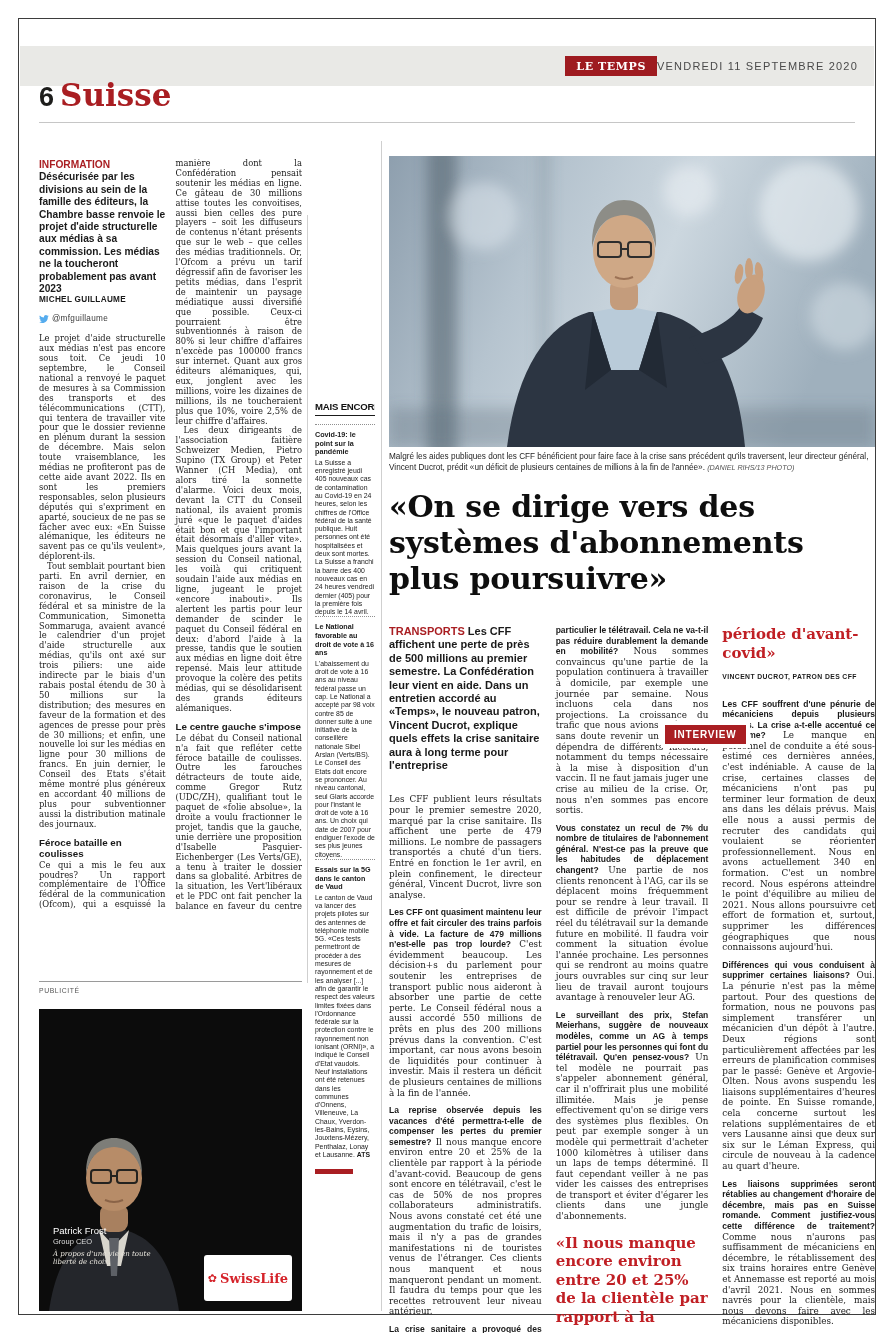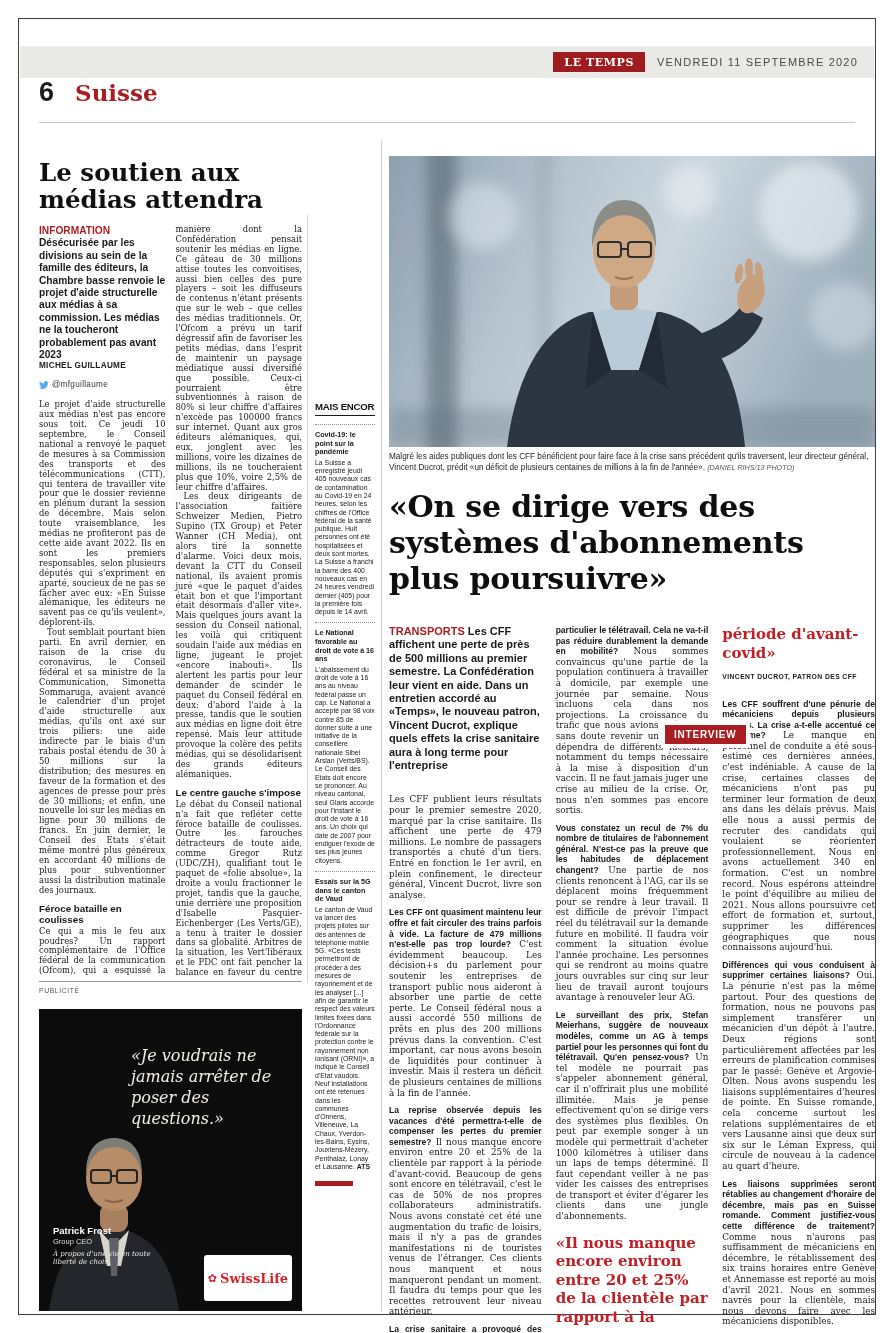--- a/index.html
+++ b/index.html
@@ -1,30 +1,30 @@
 <!DOCTYPE html>
 <html lang="fr"><head>
 <meta charset="utf-8">
 <style>
   html,body{margin:0;padding:0;background:#ffffff;}
   .page{position:relative;width:894px;height:1333px;background:#fff;overflow:hidden;
         font-family:"Liberation Sans",sans-serif;color:#1a1a1a;}
   .inner{position:absolute;left:18px;top:18px;width:856px;height:1295px;border:1px solid #3d3d3d;}
 
   
-  .topbar{position:absolute;left:1px;right:1px;top:27px;height:32px;background:#e9e9e6;
+  .topbar{position:absolute;left:1px;right:1px;top:27px;height:40px;background:#e9e9e6;
           display:flex;align-items:center;justify-content:flex-end;padding-right:16px;box-sizing:border-box;}
   .brand-box{background:#9e1b20;color:#fff;font-family:"DejaVu Serif","Liberation Serif",serif;
              font-weight:bold;font-size:11px;letter-spacing:.6px;padding:4px 11px 3px;}
-  .issue-date{font-size:11px;color:#4a4a4a;letter-spacing:1.2px;margin-left:12px;}
+  .issue-date{font-size:11px;color:#4a4a4a;letter-spacing:1.2px;}
 
   
   .section-head{position:absolute;left:20px;top:58px;}
   .pagenum{font-size:27px;font-weight:bold;color:#1d1d1b;}
-  .secname{font-family:"DejaVu Serif","Liberation Serif",serif;font-size:23px;font-weight:bold;color:#a91e22;margin-left:21px;}
+  .secname{font-family:"DejaVu Serif","Liberation Serif",serif;font-size:31px;font-weight:bold;color:#a91e22;margin-left:6px;}
   .head-rule{position:absolute;left:20px;right:20px;top:103px;border-top:1px solid #c6c6c6;}
 
   .vr{position:absolute;width:1px;background:#cfcfcf;}
   .vr1{left:288px;top:196px;height:768px;}
   .vr2{left:362px;top:122px;height:1170px;}
 
   
   .media{position:absolute;left:20px;top:140px;width:263px;}
   .media h1{font-family:"DejaVu Serif","Liberation Serif",serif;font-size:24.5px;line-height:27px;
             font-weight:bold;color:#101010;margin:0 0 12px;}
@@ -43,34 +43,34 @@
   .ma-cols h3{font-family:"Liberation Sans",sans-serif;font-size:9.8px;line-height:11px;margin:7px 0 2px;text-align:left;}
 
   
   .adsep{position:absolute;left:20px;width:263px;top:962px;border-top:1px solid #9a9a9a;}
   .publabel{position:absolute;left:20px;top:968px;font-size:6.8px;letter-spacing:.6px;color:#555;}
   .ad{position:absolute;left:20px;top:990px;width:263px;height:302px;background:#0c0c0c;overflow:hidden;}
   .ad-quote{position:absolute;left:92px;top:36px;width:152px;color:#f3efe6;
             font-family:"DejaVu Serif","Liberation Serif",serif;font-style:italic;font-size:16px;line-height:21px;}
   .ad-man{position:absolute;left:0;bottom:0;}
   .ad-person{position:absolute;left:14px;bottom:44px;color:#fff;z-index:2;}
-  .ad-name{font-size:9.5px;font-weight:bold;}
+  .ad-name{font-size:9.5px;font-weight:normal;}
   .ad-role{font-size:7.5px;margin-top:1px;color:#dedede;}
   .ad-tagline{font-family:"DejaVu Serif","Liberation Serif",serif;font-style:italic;font-size:7px;
               line-height:8.6px;margin-top:4px;width:110px;color:#e9e6de;}
   .ad-logo{position:absolute;right:10px;bottom:10px;background:#fff;border-radius:3px;width:88px;height:46px;
            display:flex;align-items:center;justify-content:center;gap:3px;}
   .ad-logo .flower{color:#d5232a;font-size:11px;}
   .ad-logo .brandtxt{color:#d5232a;font-family:"DejaVu Serif","Liberation Serif",serif;font-weight:bold;font-size:13px;}
 
   
   .me{position:absolute;left:296px;top:382px;width:60px;overflow:hidden;height:790px;}
   .me-head{font-size:9.6px;font-weight:bold;letter-spacing:-.2px;white-space:nowrap;color:#111;
            border-bottom:1px solid #1a1a1a;padding-bottom:3px;margin-bottom:8px;}
-  .me-item{border-top:1px dotted #8f8f8f;padding-top:6px;margin-top:6px;}
+  .me-item{border-top:1px dotted #8f8f8f;padding-top:6px;}
   .me-item:first-of-type{border-top:none;padding-top:0;margin-top:0;}
   .me-title{font-size:7.2px;font-weight:bold;line-height:8.6px;margin-bottom:2px;}
   .me-text{font-size:6.9px;line-height:8.3px;}
   .me-src{font-weight:bold;}
   .me-end{width:38px;height:5px;background:#a91e22;margin-top:10px;}
 
   
   .right{position:absolute;left:370px;top:137px;width:486px;}
   .photo{position:relative;width:486px;height:291px;overflow:hidden;background:#a8b7c2;}
   .caption{margin-top:4px;font-size:8.2px;line-height:11px;color:#1e1e1e;}
@@ -108,21 +108,20 @@
 
     <div class="section-head">
       <span class="pagenum">6</span><span class="secname">Suisse</span>
     </div>
     <div class="head-rule"></div>
 
     <div class="vr vr1"></div>
     <div class="vr vr2"></div>
 
     <div class="media">
-      <h1>Le soutien aux médias attendra</h1>
       <div class="ma-cols">
         <p class="lead nin"><span class="kicker">INFORMATION</span> <span>Désécurisée par les divisions au sein de la famille des éditeurs, la Chambre basse renvoie le projet d'aide structurelle aux médias à sa commission. Les médias ne la toucheront probablement pas avant 2023</span></p>
         <div class="byline">
           <div>MICHEL GUILLAUME</div>
           <div class="tw">
             <svg viewBox="0 0 24 20" fill="#55acee">
                 <path d="M24 2.4c-.9.4-1.8.7-2.8.8 1-.6 1.8-1.6 2.2-2.7-1 .6-2 1-3.1 1.2C19.4.7 18.1 0 16.7 0c-2.7 0-4.9 2.2-4.9 4.9 0 .4 0 .8.1 1.1C7.7 5.8 4.1 3.9 1.7 1-.2 4 .9 6.5 2.9 7.9c-.8 0-1.6-.2-2.2-.6v.1c0 2.4 1.7 4.4 3.9 4.8-.4.1-.8.2-1.3.2-.3 0-.6 0-.9-.1.6 2 2.4 3.4 4.6 3.4-1.7 1.3-3.8 2.1-6.1 2.1H0c2.2 1.4 4.8 2.2 7.5 2.2 9.1 0 14-7.5 14-14v-.6c1-.7 1.8-1.6 2.5-2.6z"></path>
               </svg>
             <span>@mfguillaume</span>
           </div>
@@ -134,21 +133,20 @@
         <p>Les deux dirigeants de l'association faitière Schweizer Medien, Pietro Supino (TX Group) et Peter Wanner (CH Media), ont alors tiré la sonnette d'alarme. Voici deux mois, devant la CTT du Conseil national, ils avaient promis juré «que le paquet d'aides était bon et que l'important était désormais d'aller vite». Mais quelques jours avant la session du Conseil national, les voilà qui critiquent soudain l'aide aux médias en ligne, jugeant le projet «encore inabouti». Ils alertent les partis pour leur demander de scinder le paquet du Conseil fédéral en deux: d'abord l'aide à la presse, tandis que le soutien aux médias en ligne doit être repensé. Mais leur attitude provoque la colère des petits médias, qui se désolidarisent des grands éditeurs alémaniques.</p>
         <h3>Le centre gauche s'impose</h3>
         <p class="nin">Le débat du Conseil national n'a fait que refléter cette féroce bataille de coulisses. Outre les farouches détracteurs de toute aide, comme Gregor Rutz (UDC/ZH), qualifiant tout le paquet de «folie absolue», la droite a voulu fractionner le projet, tandis que la gauche, unie derrière une proposition d'Isabelle Pasquier-Eichenberger (Les Verts/GE), a tenu à traiter le dossier dans sa globalité. Arbitres de la situation, les Vert'libéraux et le PDC ont fait pencher la balance en faveur du centre gauche. Martin Candinas (PDC/GR) en a appelé à la sportivité des grands éditeurs. «Vous allez tout de même toucher la moitié de ces 30 millions.»</p>
 
       </div>
     </div>
 
     <div class="adsep"></div>
     <div class="publabel">PUBLICITÉ</div>
     <div class="ad">
-      <div class="ad-quote">«Je voudrais ne jamais arrêter de poser des questions.»</div>
       <svg class="ad-man" width="150" height="185" viewBox="0 0 150 185">
         <path d="M10,185 C18,128 42,106 75,102 C108,106 132,128 140,185 Z" fill="#24262b"></path>
         <path d="M60,104 L75,120 L90,104 L82,140 L68,140 Z" fill="#d8d5cd"></path>
         <path d="M70,112 L80,112 L78,150 L72,150 Z" fill="#5d6066"></path>
         <rect x="61" y="78" width="28" height="28" rx="9" fill="#a8805f"></rect>
         <ellipse cx="75" cy="52" rx="28" ry="33" fill="#b78c68"></ellipse>
         <path d="M47,48 C47,20 61,12 75,12 C89,12 103,20 103,48 C99,30 90,22 75,21 C60,22 51,30 47,48 Z" fill="#7d7d78"></path>
         <g stroke="#23221f" stroke-width="2" fill="none">
           <rect x="52" y="44" width="20" height="13" rx="3"></rect>
           <rect x="78" y="44" width="20" height="13" rx="3"></rect>

